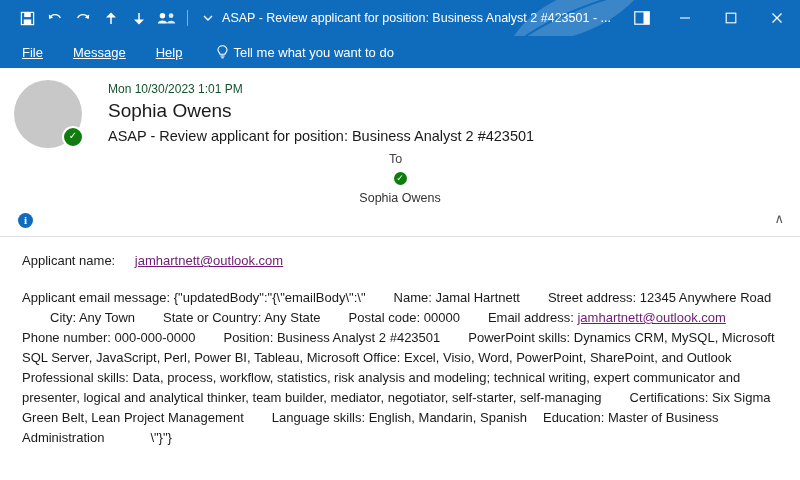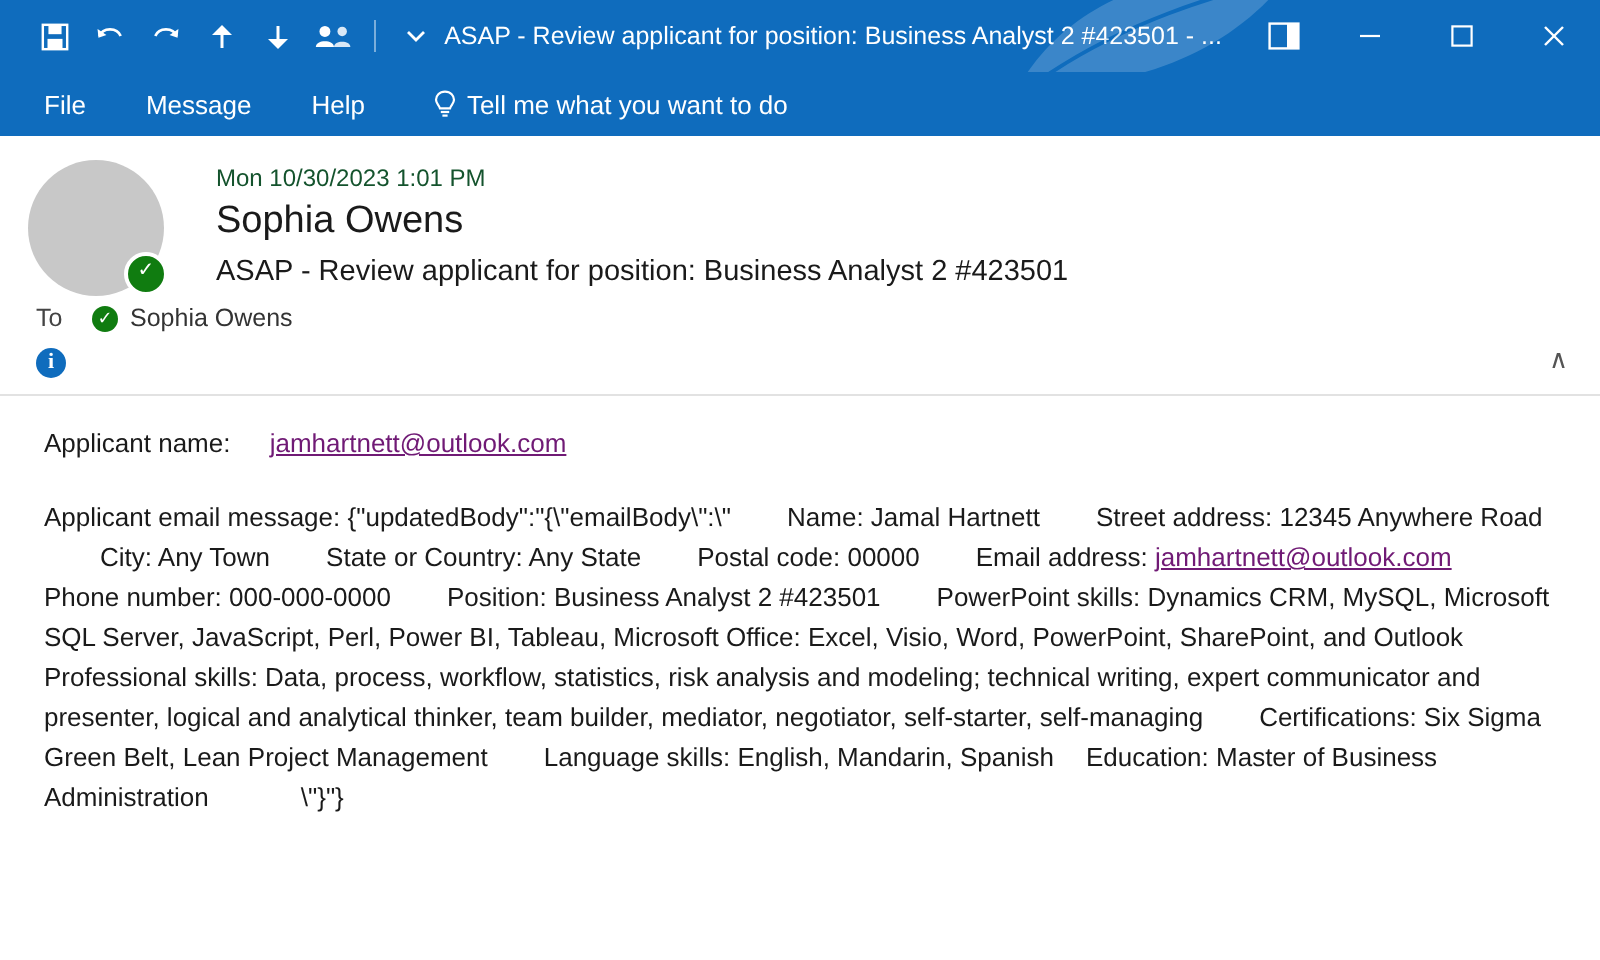--- a/index.html
+++ b/index.html
@@ -95,20 +95,21 @@
     display: flex;
     align-items: center;
     color: #ffffff;
     padding-left: 18px;
     font-size: 13px;
     gap: 22px;
   }
   .menu-item {
     padding: 3px 4px;
     white-space: nowrap;
+    text-decoration: underline;
   }
   .tellme {
     display: flex;
     align-items: flex-start;
     gap: 4px;
     margin-left: 8px;
     white-space: nowrap;
   }
   .bulb {
     display: inline-block;
@@ -172,20 +173,21 @@
     color: #1a1a1a;
     margin-bottom: 8px;
   }
   .to-line {
     display: flex;
     align-items: center;
     gap: 6px;
     font-size: 12.5px;
     color: #333333;
     margin-left: 0px;
+    flex-direction: column;
   }
   .to-label {
     color: #444444;
     width: 22px;
   }
   .dot-check {
     display: inline-block;
     width: 13px;
     height: 13px;
     border-radius: 50%;

